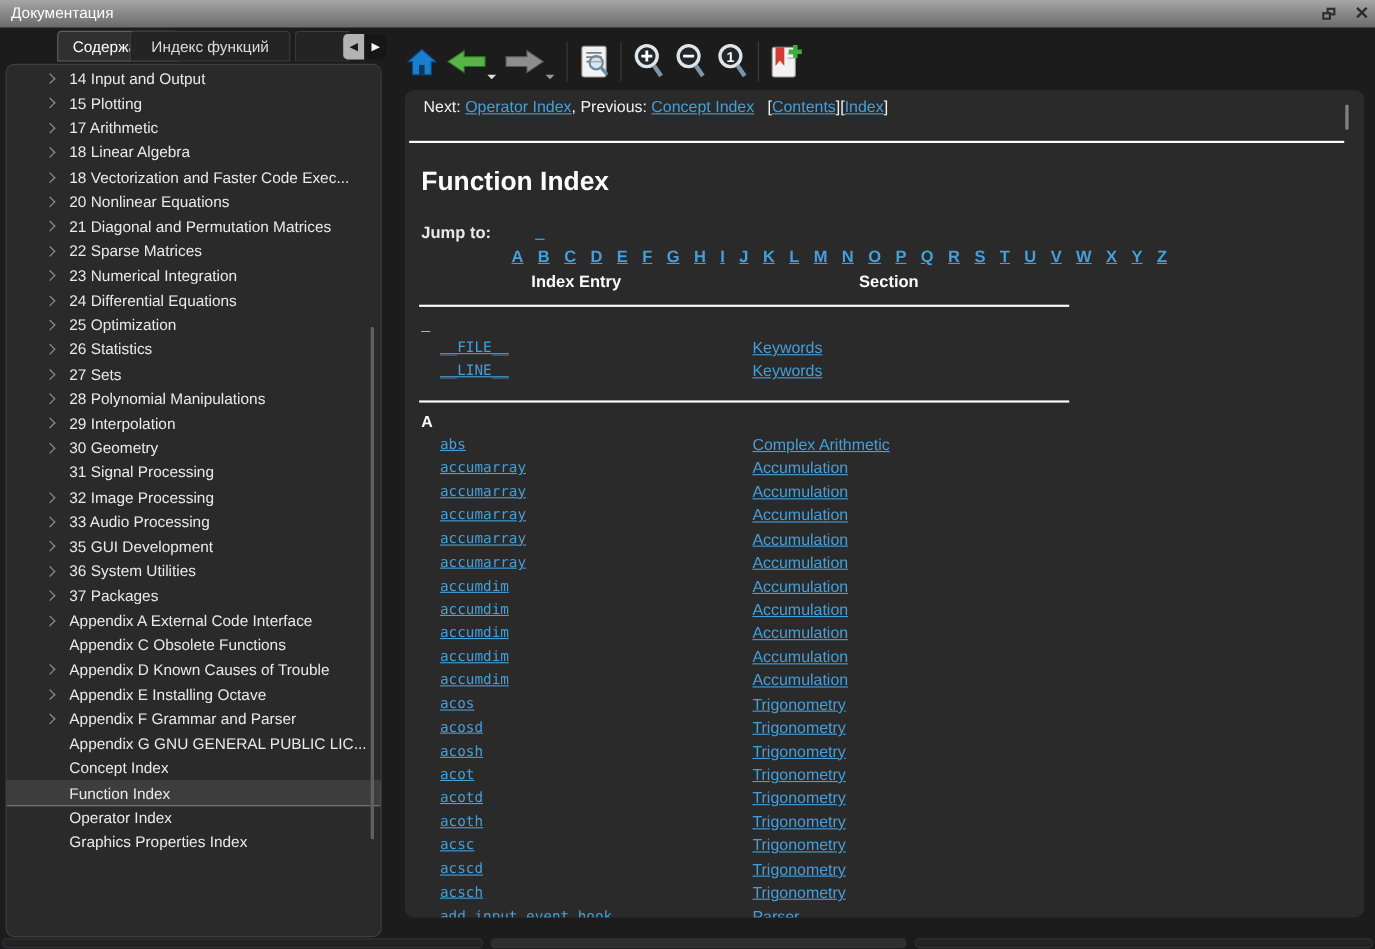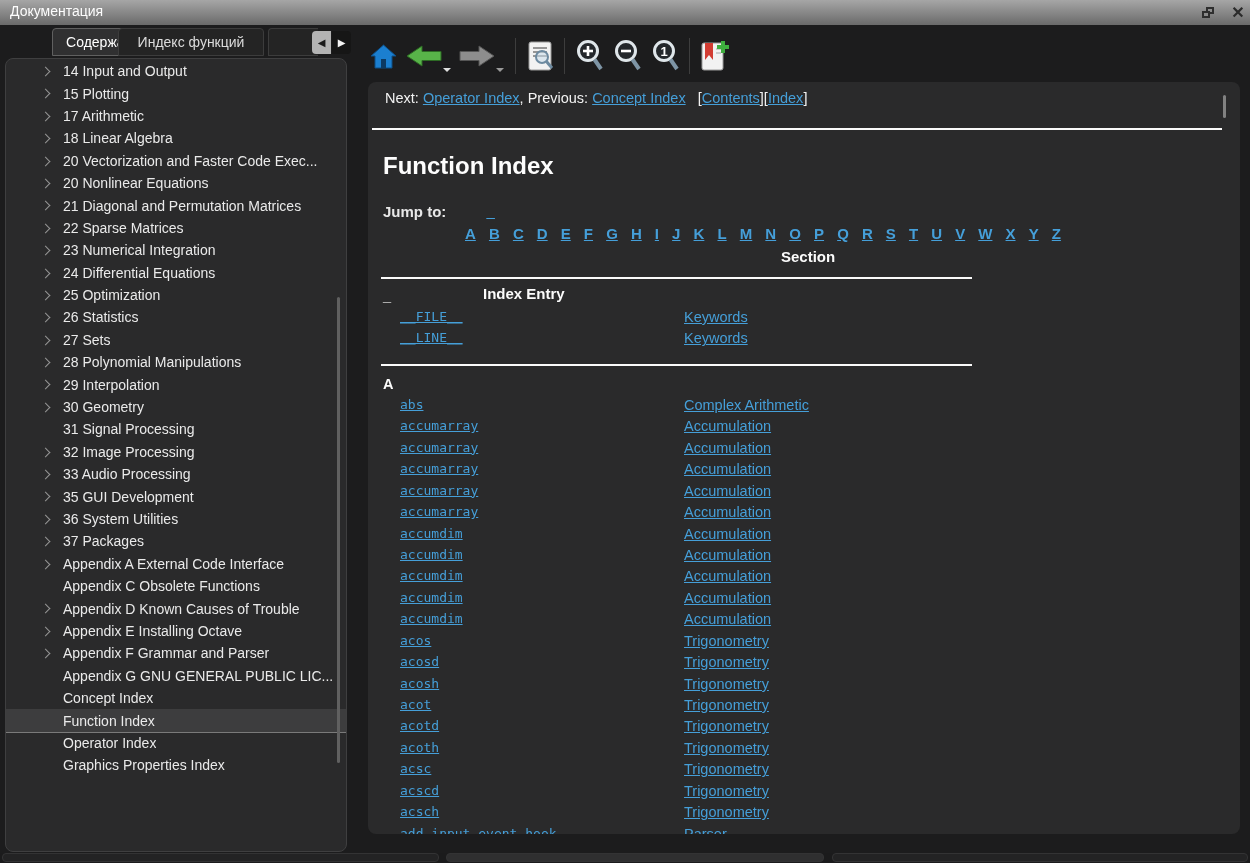--- a/index.html
+++ b/index.html
@@ -54,21 +54,21 @@
     background:#2a2a2b; border-radius:8px; overflow:hidden; font-size:14px; }
   .content a { color:#459fd9; text-decoration:underline; cursor:pointer; }
   .nav-line { position:absolute; left:17px; top:8px; font-size:14.5px; color:#f2f2f2; white-space:pre; }
   .hr1 { position:absolute; left:4px; top:46px; width:850px; height:2px; background:#fafafa; }
   .page-title { position:absolute; left:15px; top:70px; font-size:24px; font-weight:bold; color:#fdfdfd; }
   .jump-row { position:absolute; left:15px; top:121px; font-size:15px; font-weight:bold; }
   .jump-underscore { margin-left:36px; }
   .letters { position:absolute; left:97px; top:143px; display:flex; gap:13.1px;
     font-size:15px; font-weight:bold; }
   .thead { position:absolute; left:0; top:166px; width:620px; font-size:15px; font-weight:bold; color:#fbfbfb; }
-  .thead .h-entry { position:absolute; left:115px;margin-top:37px; }
+  .thead .h-entry { position:absolute; left:115px; }
   .thead .h-section { position:absolute; left:413px; }
   .hr2 { position:absolute; left:13px; top:195px; width:591px; height:2px; background:#fafafa; }
   .tgroups { position:absolute; left:15px; top:206px; width:640px; }
   .group-label { height:21px; font-size:14.5px; font-weight:bold; color:#fbfbfb; }
   .trow { height:21.45px; display:flex; align-items:flex-start; }
   .trow .entry { width:284px; margin-left:17px; font-family:"DejaVu Sans Mono", monospace;
     font-size:13px; white-space:nowrap; }
   .trow .section { font-size:14.5px; white-space:nowrap; }
   .group-hr { width:591px; height:2px; background:#fafafa; margin:12px 0 10px -2px; }
   .content-vscroll { position:absolute; right:14px; top:13px; width:3px; height:23px;
@@ -118,21 +118,21 @@
       <div class="tree-row">
         <span class="chev"></span>
         <span class="tree-label">17 Arithmetic</span>
       </div>
       <div class="tree-row">
         <span class="chev"></span>
         <span class="tree-label">18 Linear Algebra</span>
       </div>
       <div class="tree-row">
         <span class="chev"></span>
-        <span class="tree-label">20 Vectorization and Faster Code Exec...</span>
+        <span class="tree-label">18 Vectorization and Faster Code Exec...</span>
       </div>
       <div class="tree-row">
         <span class="chev"></span>
         <span class="tree-label">20 Nonlinear Equations</span>
       </div>
       <div class="tree-row">
         <span class="chev"></span>
         <span class="tree-label">21 Diagonal and Permutation Matrices</span>
       </div>
       <div class="tree-row">

